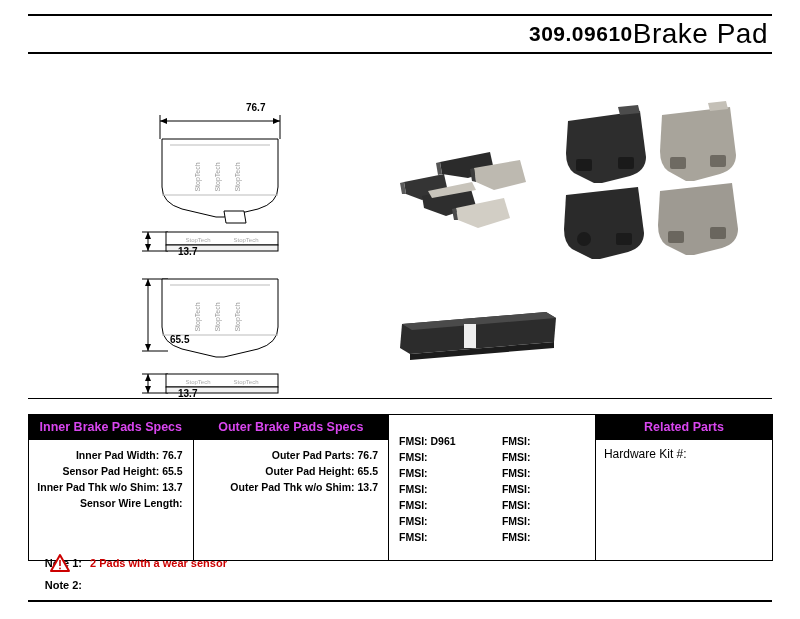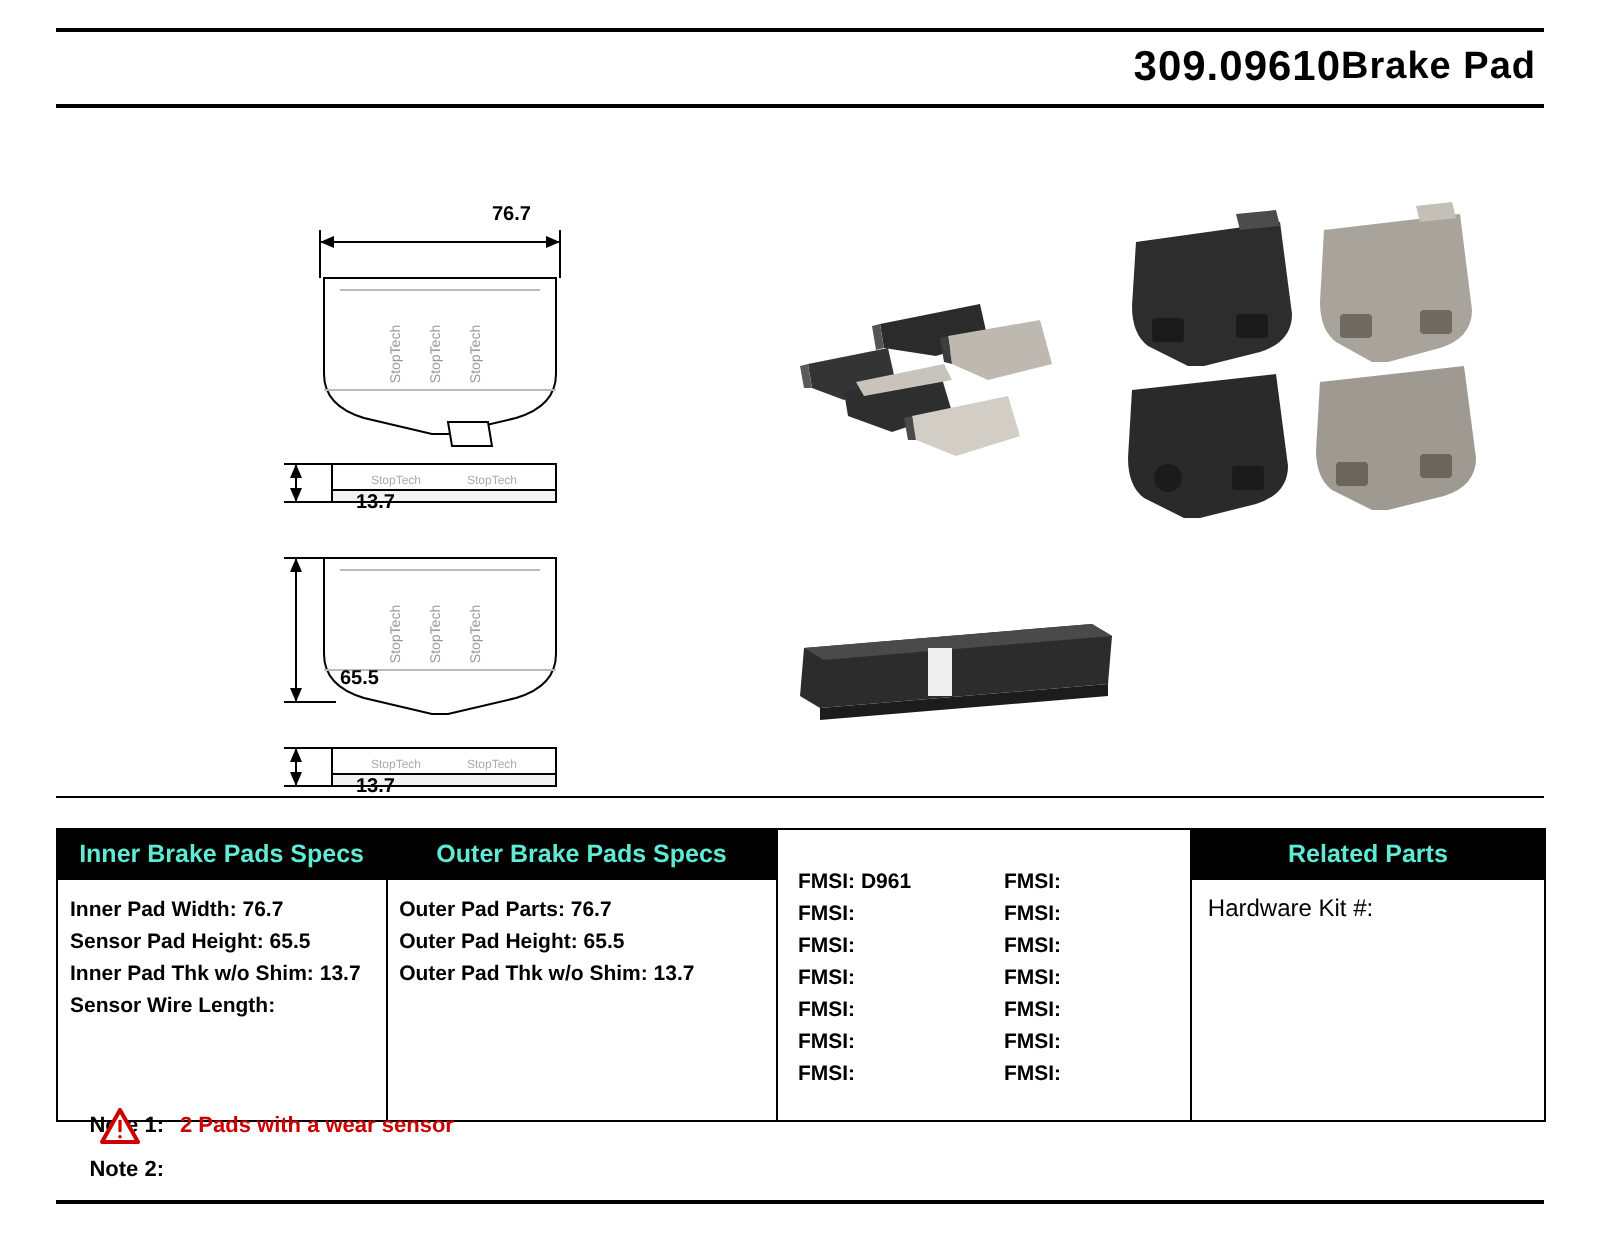--- a/index.html
+++ b/index.html
@@ -33,22 +33,22 @@
     align-items: center;
     justify-content: flex-end;
   }
   .part-number {
     font-size: 21px;
     font-weight: bold;
     letter-spacing: 0.5px;
     padding-left: 4px;
   }
   .doc-type {
-    font-size: 19px;
-    font-weight: bold;
+    font-size: 28px;
+    font-weight: normal;
     letter-spacing: 0.5px;
     padding-right: 4px;
   }
   
   .drawings {
     position: relative;
     height: 345px;
     border-bottom: 1px solid #000;
   }
   .dim-label {
@@ -89,34 +89,34 @@
   .spec-col {
     border: 1px solid #000;
     margin-right: -1px;
   }
   .spec-col.c1 { width: 172px; }
   .spec-col.c2 { width: 204px; }
   .spec-col.c3 { width: 216px; }
   .spec-col.c4 { width: 185px; }
   .spec-head {
     background: #000;
-    color: #5eead4;
+    color: #d946ef;
     text-align: center;
     font-size: 12.5px;
     font-weight: bold;
     padding: 5px 0 6px;
   }
   .spec-body {
     padding: 7px 6px 6px;
     min-height: 120px;
   }
   .spec-line {
     font-size: 10.5px;
     font-weight: bold;
-    text-align: left;
+    text-align: right;
     padding: 2px 4px 2px 0;
     white-space: nowrap;
   }
   .spec-line .val {
     font-weight: bold;
   }
   .fmsi-grid {
     display: flex;
     padding-top: 18px;
   }

